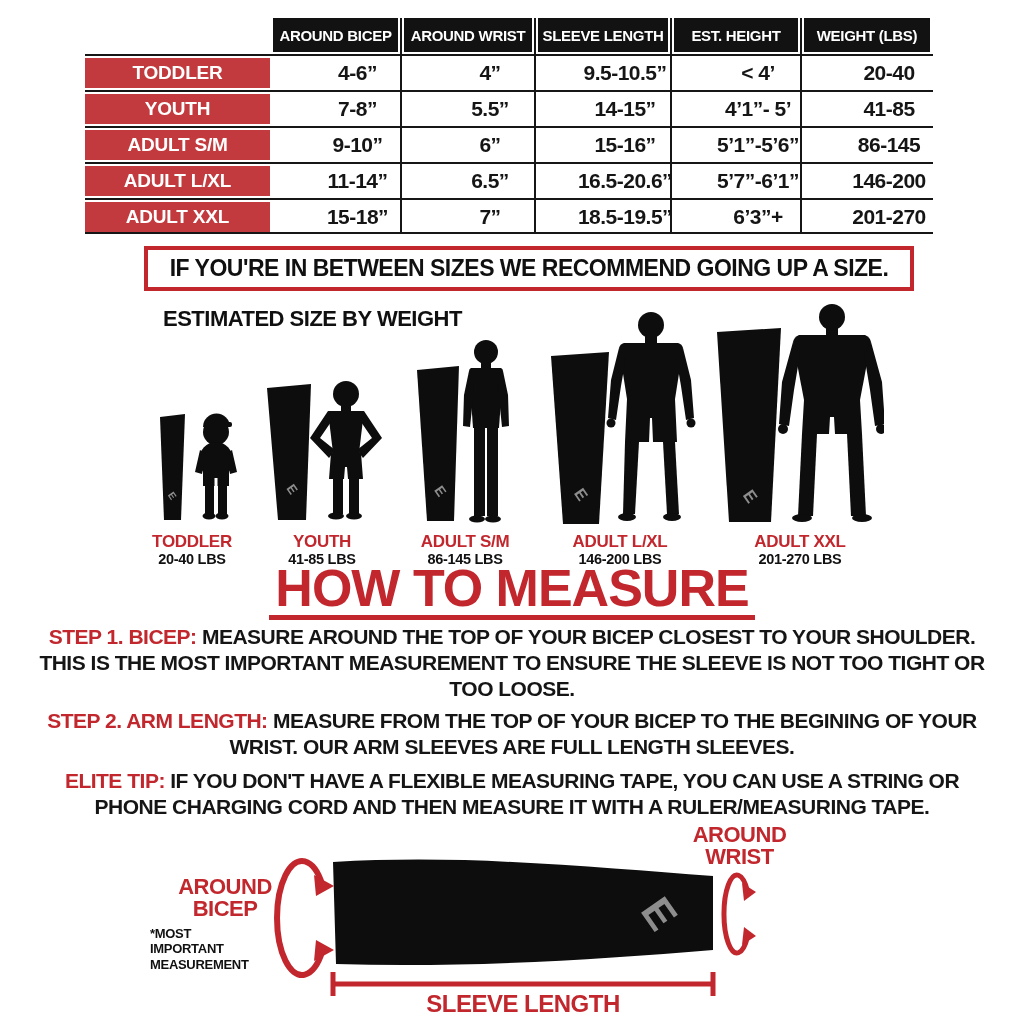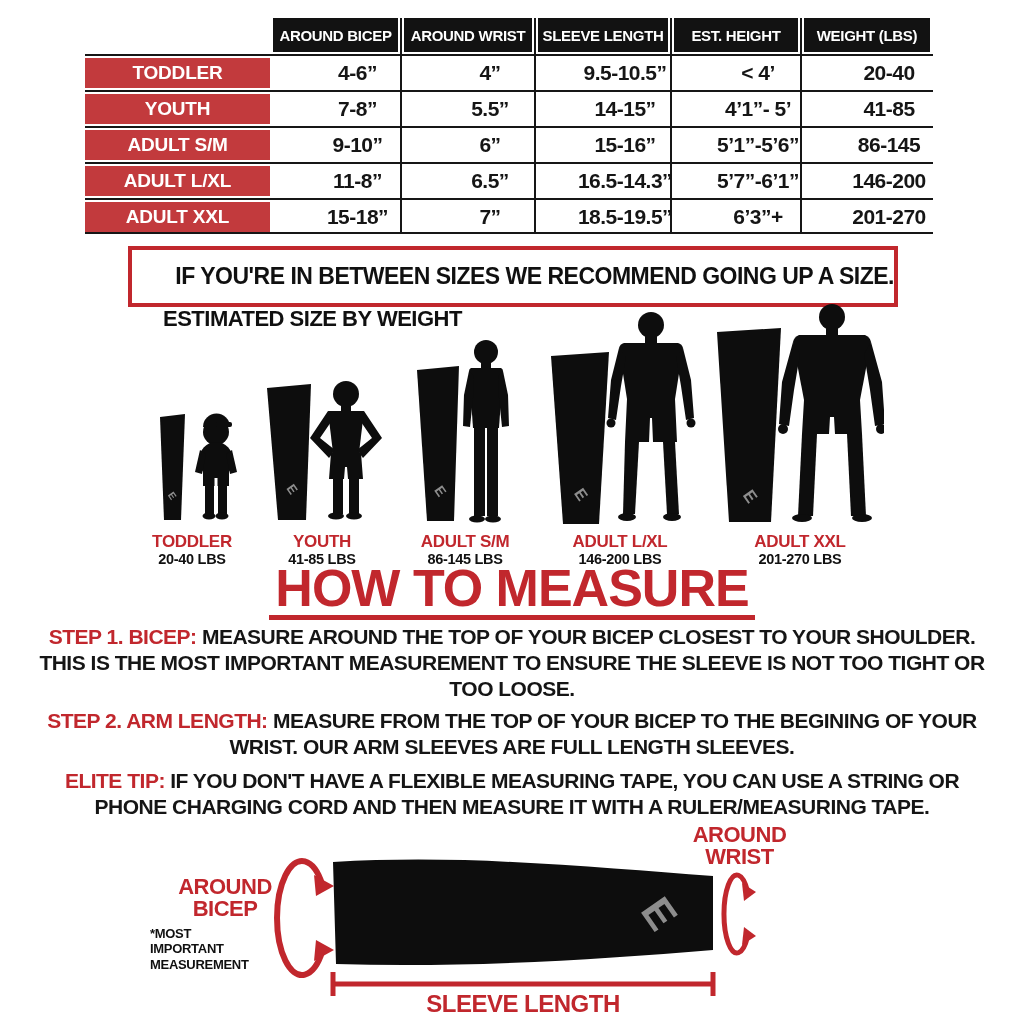--- a/index.html
+++ b/index.html
@@ -31,23 +31,23 @@
     font-size:19px;letter-spacing:-0.2px;white-space:nowrap;
   }
   .vcell{
     display:flex;align-items:center;justify-content:center;
     font-size:21px;letter-spacing:-0.5px;color:#151515;white-space:nowrap;margin-left:44px;
   }
   .hline{position:absolute;left:0;width:848px;height:2px;background:#161616;z-index:0;}
   .vline{position:absolute;top:0;width:2px;height:216px;background:#161616;z-index:0;}
   
   #between-banner{
-    position:absolute;left:128px;top:246px;width:770px;height:61px;
+    position:absolute;left:144px;top:246px;width:770px;height:45px;
     border:4px solid #c1272d;box-sizing:border-box;
-    display:flex;align-items:center;justify-content:flex-end;
+    display:flex;align-items:center;justify-content:center;
     font-size:23px;letter-spacing:-0.5px;color:#101010;white-space:nowrap;
   }
   
   #estimated-heading{
     position:absolute;left:163px;top:306px;
     font-size:22px;letter-spacing:-0.5px;color:#101010;
   }
   #figures-svg{position:absolute;left:140px;top:300px;}
   .figlabel{
     position:absolute;top:532px;width:150px;text-align:center;line-height:1.12;
@@ -126,23 +126,23 @@
     <div class="vcell">41-85</div>
 
     <div class="lcell">ADULT S/M</div>
     <div class="vcell">9-10”</div>
     <div class="vcell">6”</div>
     <div class="vcell">15-16”</div>
     <div class="vcell">5’1”-5’6”</div>
     <div class="vcell">86-145</div>
 
     <div class="lcell">ADULT L/XL</div>
-    <div class="vcell">11-8”</div>
+    <div class="vcell">11-14”</div>
     <div class="vcell">6.5”</div>
-    <div class="vcell">16.5-14.3”</div>
+    <div class="vcell">16.5-20.6”</div>
     <div class="vcell">5’7”-6’1”</div>
     <div class="vcell">146-200</div>
 
     <div class="lcell">ADULT XXL</div>
     <div class="vcell">15-18”</div>
     <div class="vcell">7”</div>
     <div class="vcell">18.5-19.5”</div>
     <div class="vcell">6’3”+</div>
     <div class="vcell">201-270</div>
   </div>

